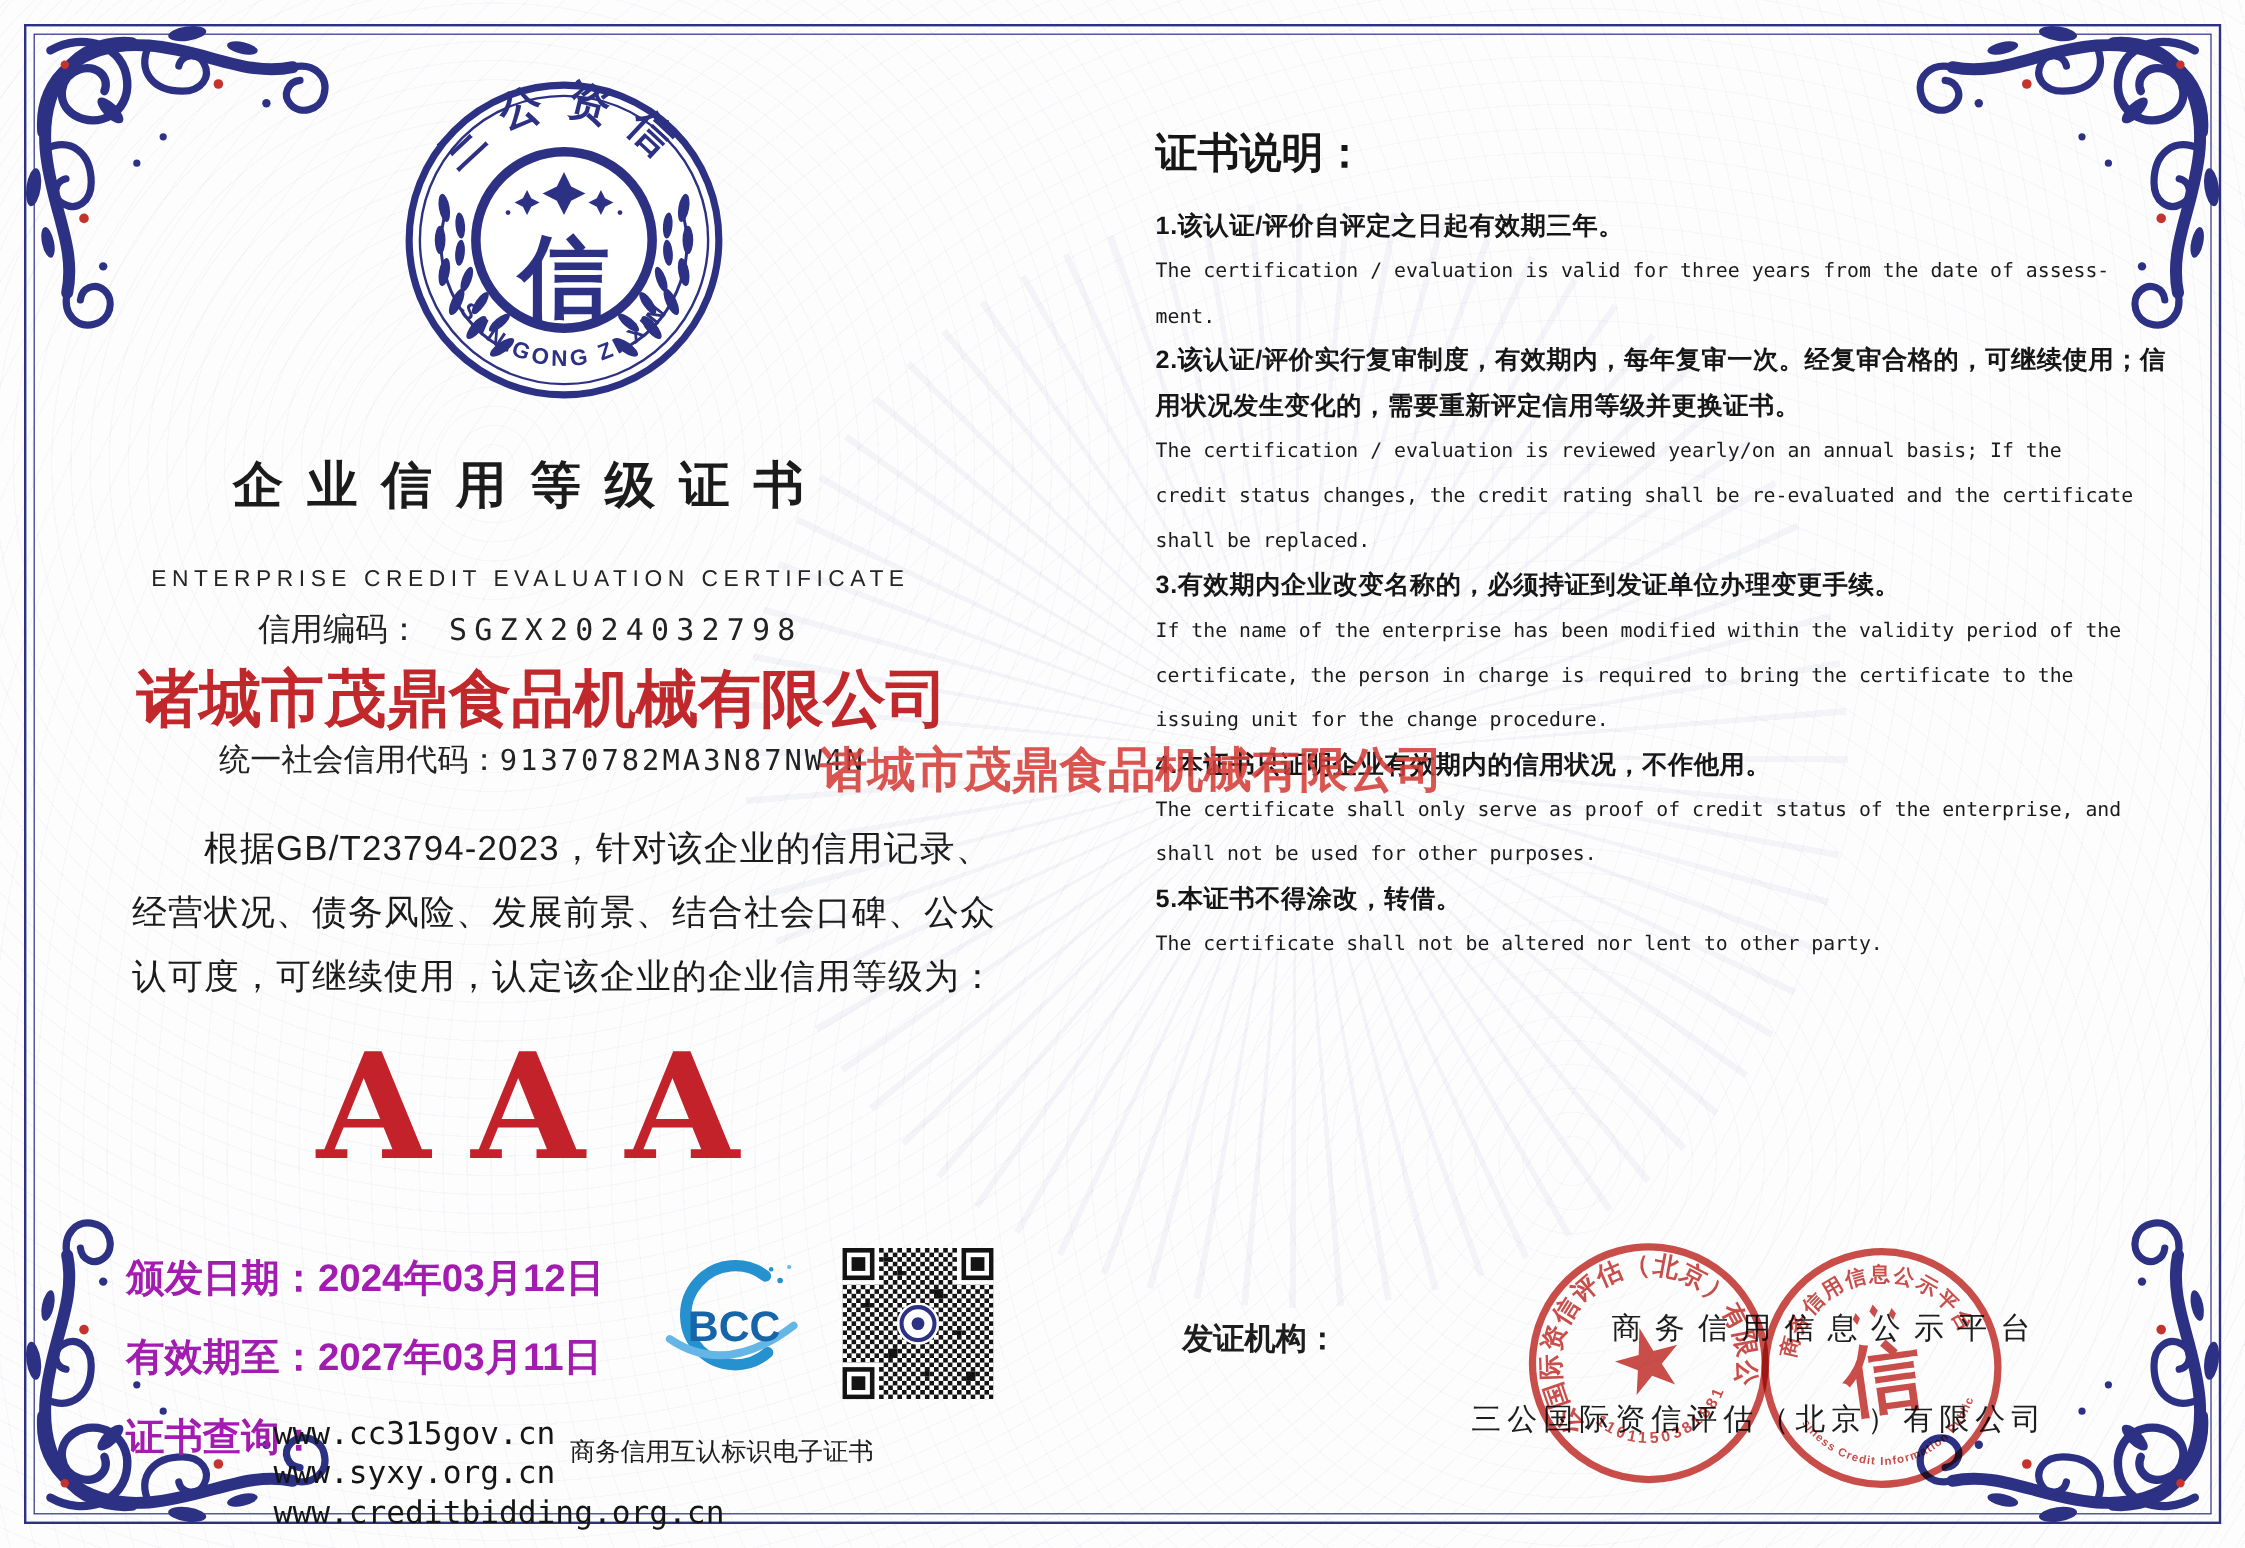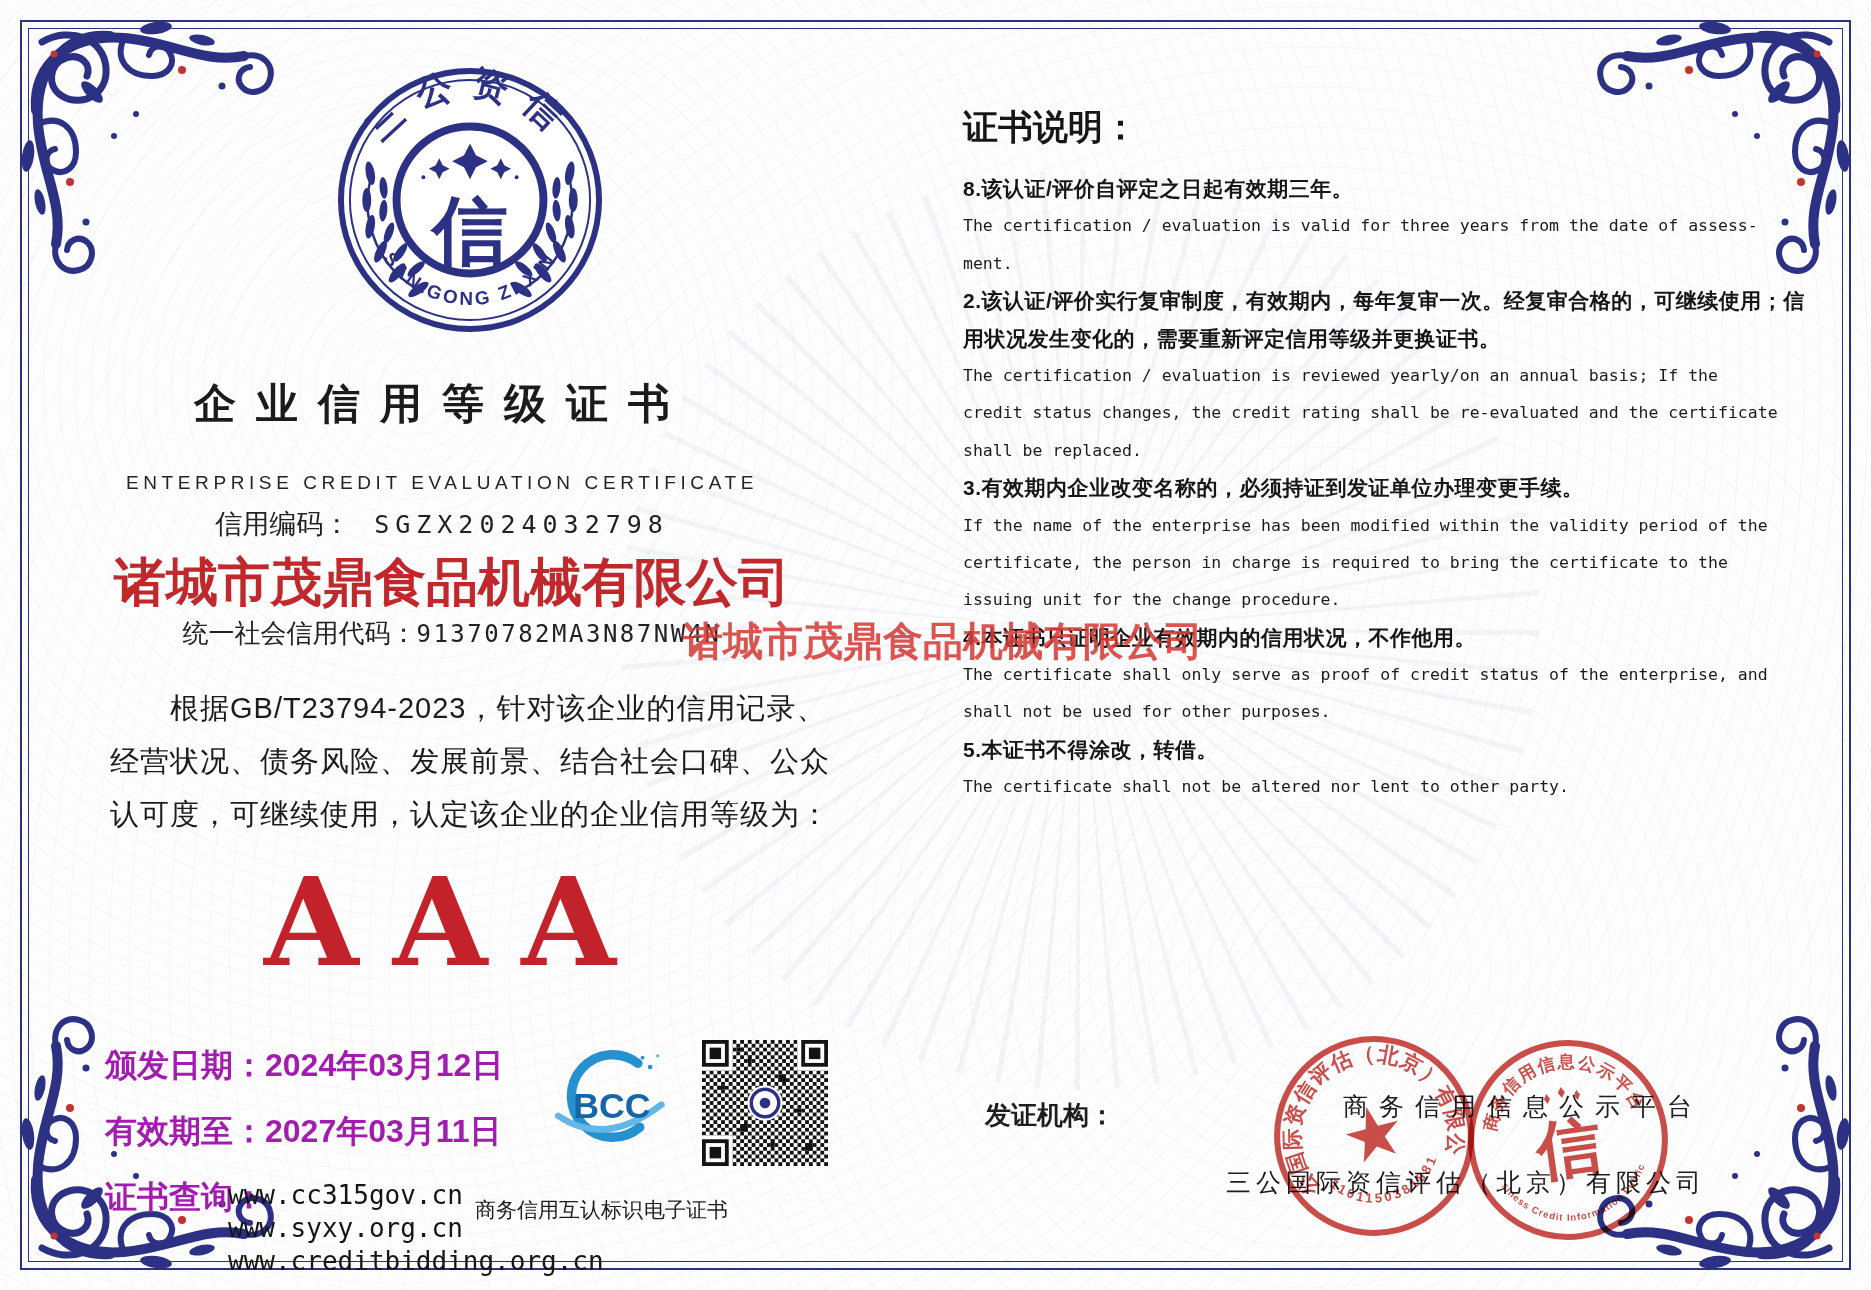--- a/index.html
+++ b/index.html
@@ -253,21 +253,21 @@
     <circle cx="16.5" cy="16.5" r="4.6" fill="#ffffff"></circle>
     <circle cx="16.5" cy="16.5" r="3.6" fill="none" stroke="#2c3184" stroke-width="0.9"></circle>
     <circle cx="16.5" cy="16.5" r="1.4" fill="#2c3184"></circle>
   </svg>
   <div id="eqr-label" class="abs mini-label">电子证书</div>
 
   <div id="watermark" class="abs">诸城市茂鼎食品机械有限公司</div>
 
   <div id="notes-heading" class="abs">证书说明：</div>
   <div id="notes" class="abs">
-    <div class="note-line note-zh">8.该认证/评价自评定之日起有效期三年。</div>
+    <div class="note-line note-zh">1.该认证/评价自评定之日起有效期三年。</div>
     <div class="note-line note-en">The certification / evaluation is valid for three years from the date of assess-</div>
     <div class="note-line note-en">ment.</div>
     <div class="note-line note-zh">2.该认证/评价实行复审制度，有效期内，每年复审一次。经复审合格的，可继续使用；信</div>
     <div class="note-line note-zh">用状况发生变化的，需要重新评定信用等级并更换证书。</div>
     <div class="note-line note-en">The certification / evaluation is reviewed yearly/on an annual basis; If the</div>
     <div class="note-line note-en">credit status changes, the credit rating shall be re-evaluated and the certificate</div>
     <div class="note-line note-en">shall be replaced.</div>
     <div class="note-line note-zh">3.有效期内企业改变名称的，必须持证到发证单位办理变更手续。</div>
     <div class="note-line note-en">If the name of the enterprise has been modified within the validity period of the</div>
     <div class="note-line note-en">certificate, the person in charge is required to bring the certificate to the</div>

